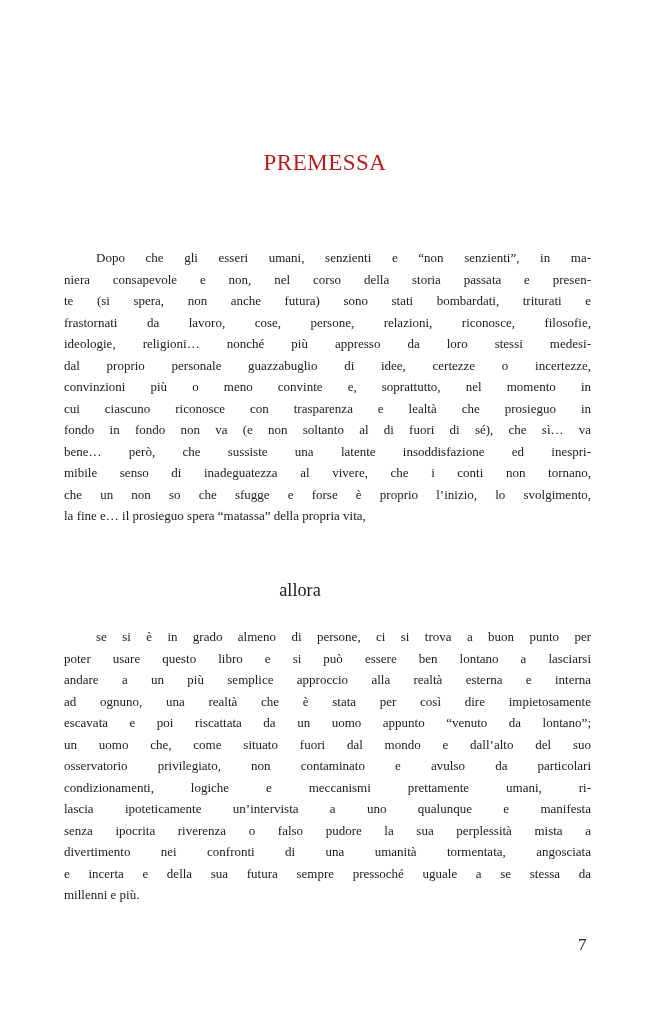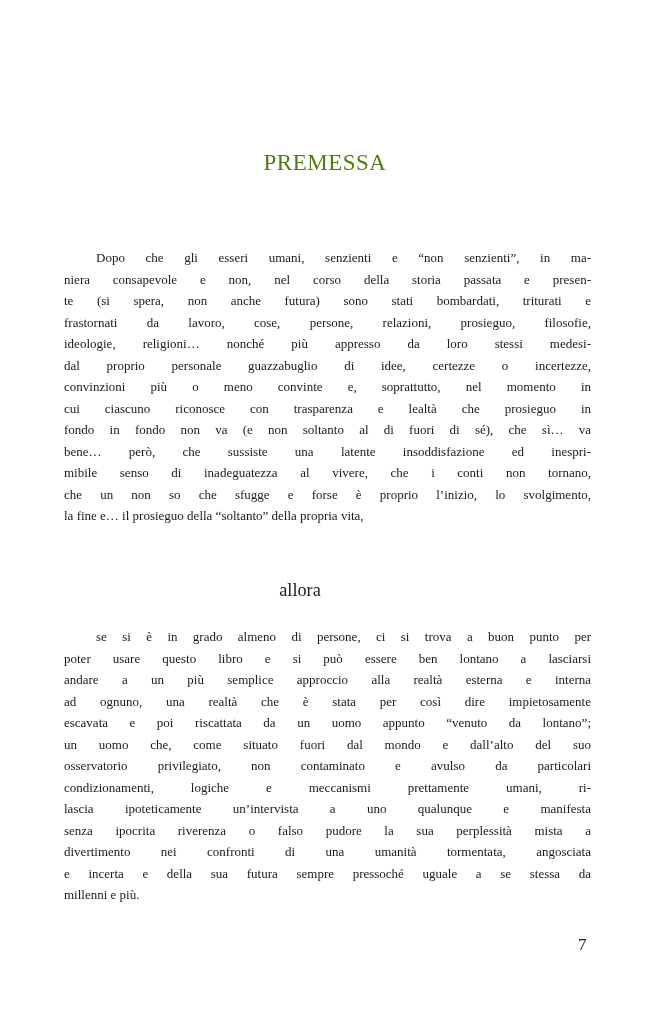--- a/index.html
+++ b/index.html
@@ -1,50 +1,50 @@
 <!DOCTYPE html>
 <html><head>
 <meta charset="utf-8">
 <style>
   html, body { margin: 0; padding: 0; background: #ffffff; }
   body { width: 650px; height: 1034px; position: relative; overflow: hidden;
          font-family: "Liberation Serif", "DejaVu Serif", serif; color: #1a1a1a; }
   .page { position: absolute; left: 0; top: 0; width: 650px; height: 1034px; background: #ffffff; }
   .title { position: absolute; left: 0; width: 650px; top: 150px; text-align: center;
-           font-size: 23px; letter-spacing: 0.5px; color: #4d7c0f; }
+           font-size: 23px; letter-spacing: 0.5px; color: #b91c1c; }
   .text { position: absolute; left: 64px; width: 527px; font-size: 13px; line-height: 21.5px; }
   .line { display: block; height: 21.5px; white-space: nowrap; text-align: justify;
           text-align-last: justify; }
   .line.last { text-align-last: left; }
   .line.indent { padding-left: 32px; }
   #para1 { top: 247px; }
   .connector { position: absolute; left: 0; width: 600px; top: 580px; text-align: center; font-size: 18.2px; }
   #para2 { top: 626px; }
   .folio { position: absolute; left: 578px; top: 935px; font-size: 17px; color: #222; }
 </style>
 </head>
 <body>
 
 <div class="page">
   <div class="title">PREMESSA</div>
 
   <div class="text" id="para1">
     <span class="line indent">Dopo che gli esseri umani, senzienti e “non senzienti”, in ma-</span>
     <span class="line">niera consapevole e non, nel corso della storia passata e presen-</span>
     <span class="line">te (si spera, non anche futura) sono stati bombardati, triturati e</span>
-    <span class="line">frastornati da lavoro, cose, persone, relazioni, prosieguo, filosofie,</span>
+    <span class="line">frastornati da lavoro, cose, persone, relazioni, riconosce, filosofie,</span>
     <span class="line">ideologie, religioni… nonché più appresso da loro stessi medesi-</span>
     <span class="line">dal proprio personale guazzabuglio di idee, certezze o incertezze,</span>
     <span class="line">convinzioni più o meno convinte e, soprattutto, nel momento in</span>
     <span class="line">cui ciascuno riconosce con trasparenza e lealtà che prosieguo in</span>
     <span class="line">fondo in fondo non va (e non soltanto al di fuori di sé), che sì… va</span>
     <span class="line">bene… però, che sussiste una latente insoddisfazione ed inespri-</span>
     <span class="line">mibile senso di inadeguatezza al vivere, che i conti non tornano,</span>
     <span class="line">che un non so che sfugge e forse è proprio l’inizio, lo svolgimento,</span>
-    <span class="line last">la fine e… il prosieguo della “soltanto” della propria vita,</span>
+    <span class="line last">la fine e… il prosieguo spera “matassa” della propria vita,</span>
   </div>
 
   <div class="connector">allora</div>
 
   <div class="text" id="para2">
     <span class="line indent">se si è in grado almeno di persone, ci si trova a buon punto per</span>
     <span class="line">poter usare questo libro e si può essere ben lontano a lasciarsi</span>
     <span class="line">andare a un più semplice approccio alla realtà esterna e interna</span>
     <span class="line">ad ognuno, una realtà che è stata per così dire impietosamente</span>
     <span class="line">escavata e poi riscattata da un uomo appunto “venuto da lontano”;</span>

